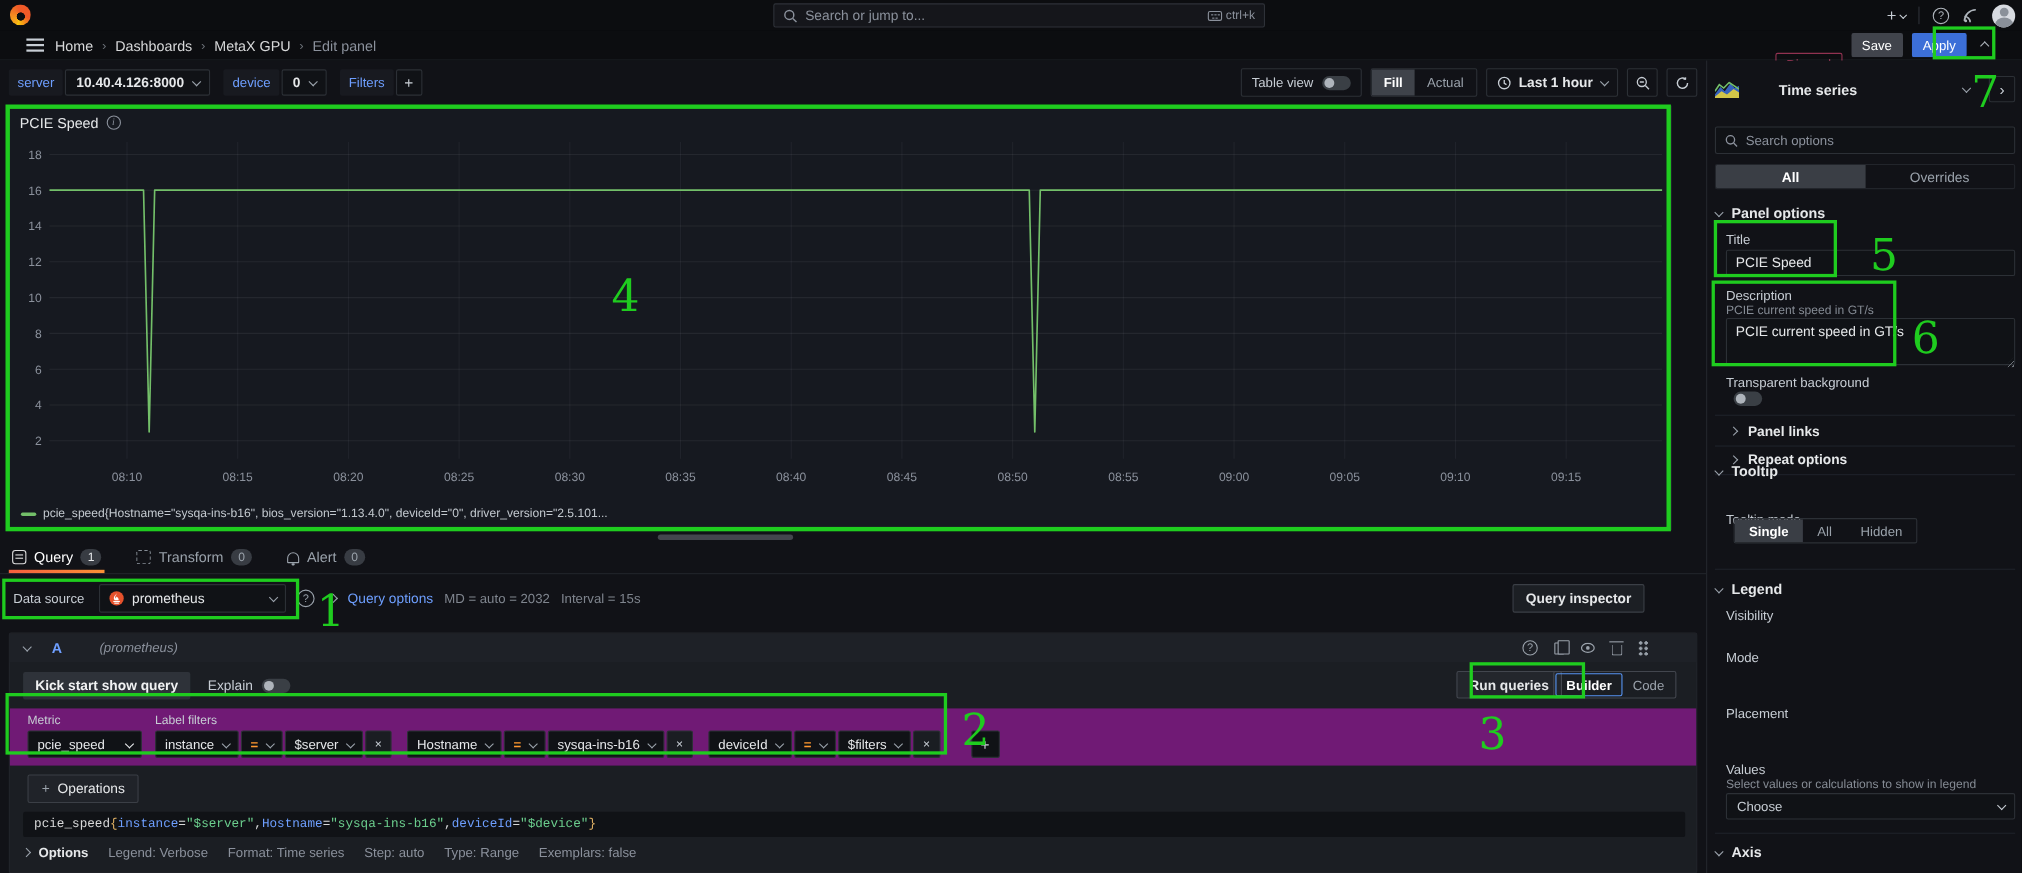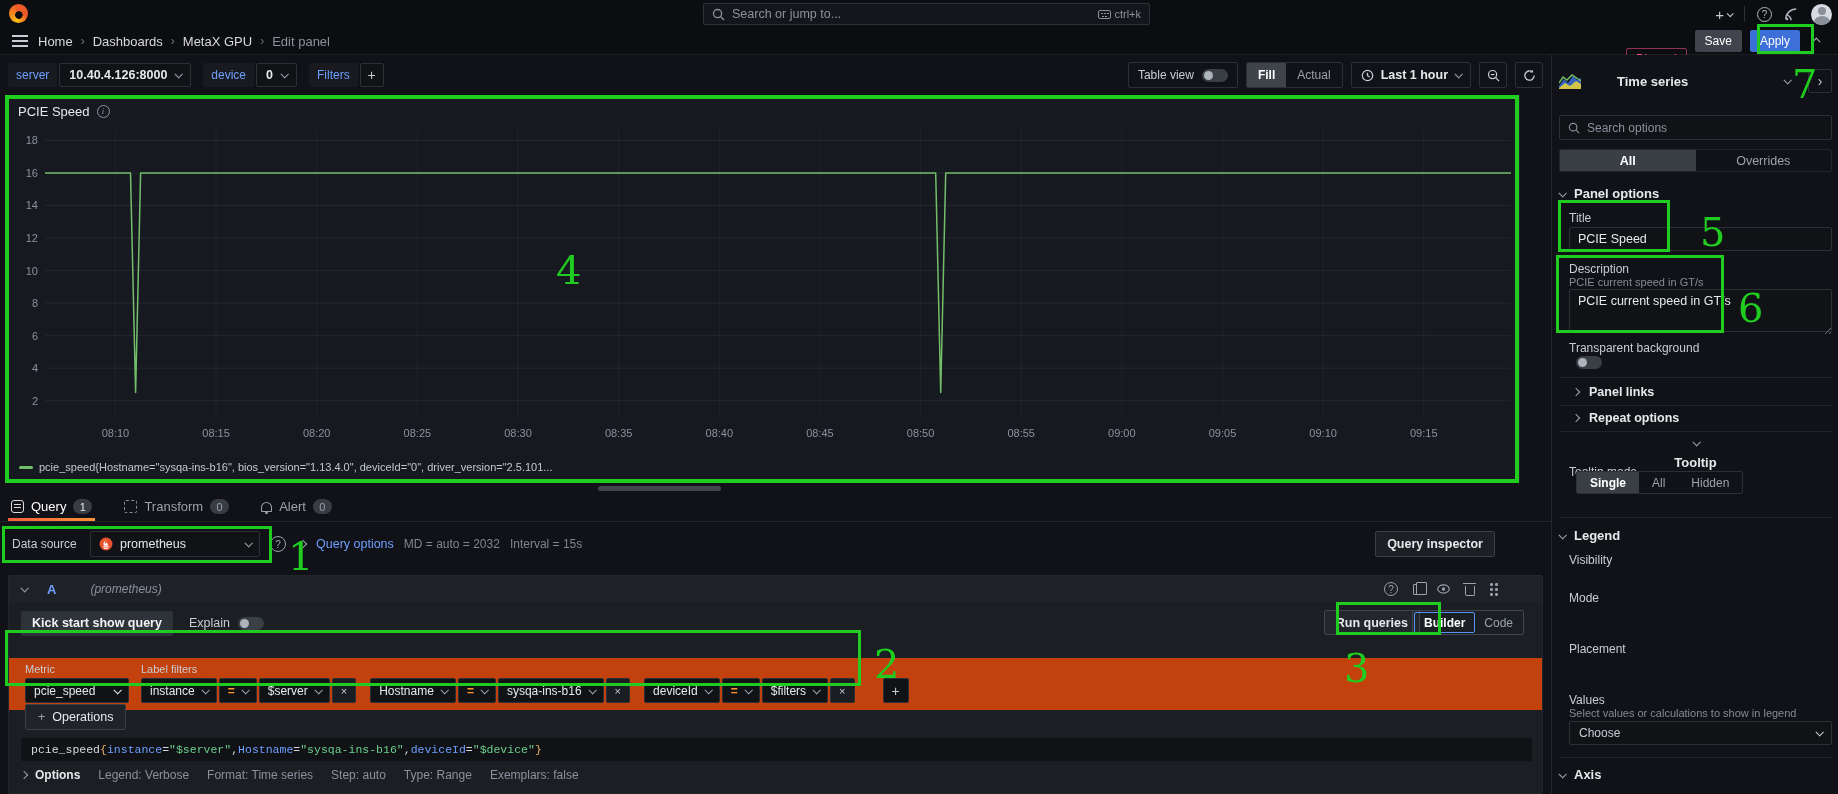--- a/index.html
+++ b/index.html
@@ -27,21 +27,21 @@
   .kbd-icon{width:13px;height:9px;border:1px solid #8b919c;border-radius:2px;position:relative;}
   .kbd-icon:before{content:"";position:absolute;left:2px;top:2px;width:2px;height:1px;background:#8b919c;box-shadow:3px 0 0 #8b919c,6px 0 0 #8b919c, 1px 3px 0 #8b919c,4px 3px 0 #8b919c;}
   #top-right{position:absolute;right:6px;top:0;height:28px;display:flex;align-items:center;gap:12px;color:#aeb4bb;}
   .tr-plus{display:flex;align-items:center;gap:3px;font-size:15px;color:#c7cdd4;}
   .tr-divider{width:1px;height:16px;background:#2e3138;}
   .circle-q{width:15px;height:15px;border:1.3px solid #aeb4bb;border-radius:50%;font-size:10px;display:flex;align-items:center;justify-content:center;}
   .avatar{width:21px;height:21px;border-radius:50%;background:#d7dae0;position:relative;overflow:hidden;}
   .avatar:before{content:"";position:absolute;left:6.5px;top:3px;width:8px;height:8px;border-radius:50%;background:#8a9099;}
   .avatar:after{content:"";position:absolute;left:2.5px;top:12px;width:16px;height:12px;border-radius:50%;background:#8a9099;}
   
-  #crumbrow{position:absolute;left:0;top:28px;width:1838px;height:27px;background:#0c0d10;border-bottom:1px solid #1c1e24;display:flex;align-items:center;padding:0 8px;}
+  #crumbrow{position:absolute;left:0;top:28px;width:1838px;height:27px;background:#0c0d10;border-bottom:1px solid #1c1e24;display:flex;align-items:center;padding:0 20px;}
   .hamburger{width:16px;height:12px;border-top:2px solid #c7cdd4;border-bottom:2px solid #c7cdd4;position:relative;margin:0 10px 0 4px;}
   .hamburger:before{content:"";position:absolute;left:0;top:3px;width:16px;height:2px;background:#c7cdd4;}
   #breadcrumb{display:flex;align-items:center;gap:8px;font-size:13px;}
   .bc-item{color:#d8d9da;cursor:pointer;}
   .bc-item.bc-last{color:#8b919c;}
   .bc-sep{color:#6c7178;font-size:12px;}
   #crumb-actions{margin-left:auto;display:flex;align-items:center;gap:8px;padding-right:10px;}
   .btn{height:22px;display:inline-flex;align-items:center;justify-content:center;padding:0 9px;border-radius:2px;font-size:12px;cursor:pointer;border:1px solid transparent;}
   .btn-discard{color:var(--red);border-color:rgba(255,82,134,.55);background:transparent;margin-top:36px;}
   .btn-save{background:#41444c;color:#fff;}
@@ -114,21 +114,21 @@
   .ic-trash{width:10px;height:10px;border:1.2px solid currentColor;border-top:none;border-radius:0 0 2px 2px;position:relative;margin-top:3px;}
   .ic-trash:before{content:"";position:absolute;left:-2.5px;top:-3px;width:13px;height:1.4px;background:currentColor;}
   .grip{width:10px;height:14px;background:radial-gradient(circle 1.4px, #9aa2ab 1.3px, transparent 1.6px) 0 0/5px 5px;}
   #kick-row{position:absolute;left:12px;top:34px;width:calc(100% - 24px);height:26px;display:flex;align-items:center;gap:16px;}
   #kickstart{height:25px;background:#2e3239;border-radius:2px;display:flex;align-items:center;padding:0 11px;color:#f1f2f3;font-size:12.5px;font-weight:bold;cursor:pointer;}
   #explain-wrap{display:flex;align-items:center;gap:8px;color:#c7cdd4;font-size:12.5px;}
   #run-queries{position:absolute;right:110px;top:0;height:25px;border:1px solid #42464e;border-radius:2px;background:#23262c;display:flex;align-items:center;padding:0 11px;color:#e6e8ea;font-size:12.5px;font-weight:bold;cursor:pointer;}
   #bc-group{position:absolute;right:6px;top:0;height:25px;border:1px solid #42464e;border-radius:2px;display:flex;align-items:center;padding:1px;}
   #bc-builder{height:21px;border:1px solid #5794f2;border-radius:2px;display:flex;align-items:center;padding:0 9px;color:#fff;font-size:12px;font-weight:bold;cursor:pointer;}
   #bc-code{padding:0 9px;color:#9aa2ab;font-size:12px;cursor:pointer;}
-  #builder-strip{position:absolute;left:0;top:82px;width:100%;height:52px;background:#c2410c;}
+  #builder-strip{position:absolute;left:0;top:68px;width:100%;height:52px;background:#701a75;}
   .fld-label{font-size:11px;color:#c7cdd4;position:absolute;top:5px;}
   #metric-label{left:16px;}
   #lf-label{left:132px;}
   #metric-box{position:absolute;left:16px;top:20px;width:104px;height:25px;background:#101216;border:1px solid #2c3036;border-radius:2px;display:flex;align-items:center;justify-content:space-between;padding:0 8px;color:#e6e8ea;cursor:pointer;}
   #label-filters{position:absolute;left:132px;top:20px;display:flex;align-items:center;gap:14px;}
   .lf-group{display:flex;align-items:center;gap:2px;}
   .seg{height:25px;background:#101216;border:1px solid #2c3036;border-radius:2px;display:flex;align-items:center;gap:7px;padding:0 8px;color:#e6e8ea;font-size:12px;cursor:pointer;}
   .seg .cv{color:#9aa2ab;}
   .seg .op{color:var(--orange);font-weight:bold;}
   .seg-x{color:#c7cdd4;background:#1a1d22;font-size:11px;padding:0 8px;}
@@ -552,21 +552,21 @@
     <i class="cv cv-right"></i>
       <span>Panel links</span>
   </div>
   <div class="sb-divider" style="top:350px;"></div>
   <div class="sb-abs collapse-row" style="top:356px;left:21px;">
     <i class="cv cv-right"></i>
       <span>Repeat options</span>
   </div>
   <div class="sb-divider" style="top:376px;"></div>
 
-  <div class="sb-abs sec-header" style="top:385px;flex-direction:column;">
+  <div class="sb-abs sec-header" style="top:366px;">
     <i class="cv cv-down"></i>
       <span>Tooltip</span>
   </div>
   <div class="sb-abs sb-label" style="top:410px;left:17px;">Tooltip mode</div>
   <div class="radio-group" style="position:absolute;left:24px;top:416px;">
     <span class="radio-opt sel">Single</span>
     <span class="radio-opt">All</span>
     <span class="radio-opt">Hidden</span>
   </div>
 

